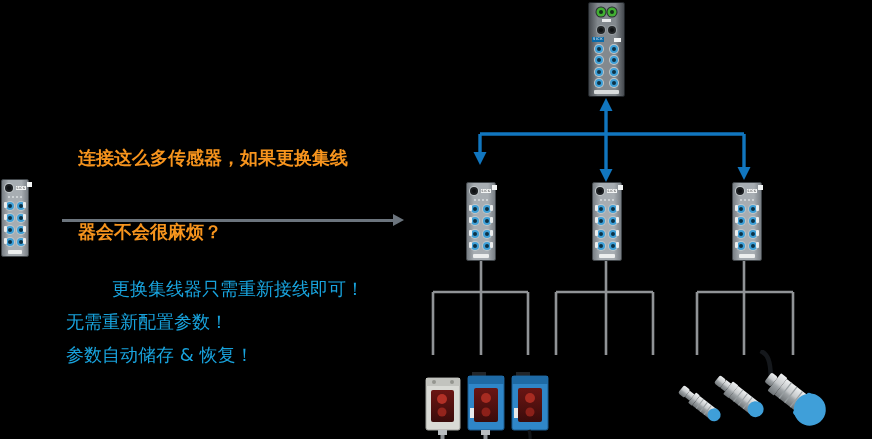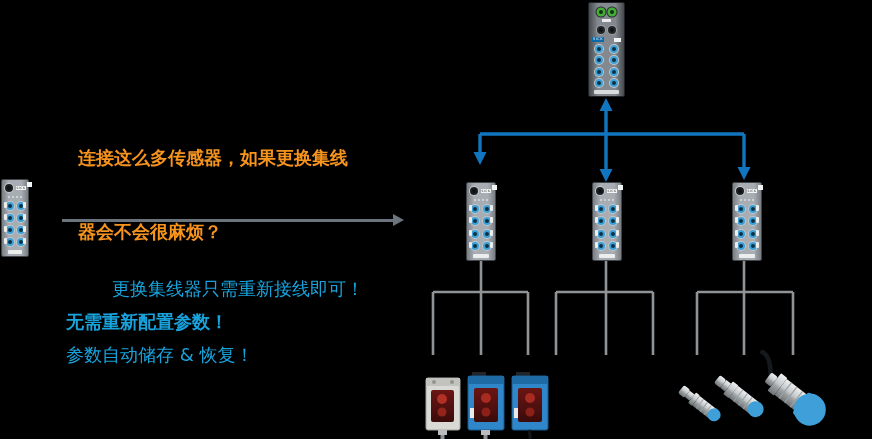--- a/index.html
+++ b/index.html
@@ -10,21 +10,21 @@
   html,body{margin:0;padding:0;background:#000;}
   .stage{position:relative;width:872px;height:439px;background:#000;overflow:hidden;
          font-family:"DejaVu Sans","Liberation Sans",sans-serif;}
   .abs{position:absolute;}
 
   
   .q-line{position:absolute;font-size:18px;font-weight:bold;color:var(--question-text);white-space:nowrap;}
   .q1{left:78px;top:146px;} .q2{left:78px;top:192px;margin-top:28px;}
   .a-no{position:absolute;left:80px;top:244px;font-size:17px;font-weight:bold;color:var(--answer-headline);letter-spacing:1px;white-space:nowrap;}
   .a-line{position:absolute;left:66px;font-size:18px;color:var(--answer-text);white-space:nowrap;}
-  .a1{top:277px;margin-left:46px;} .a2{top:310px;font-weight:bold;} .a3{top:343px;}
+  .a1{top:277px;margin-left:46px;} .a2{top:310px;} .a3{top:343px;}
   .h-arrow{position:absolute;left:62px;top:219px;width:332px;height:2.5px;background:var(--flow-arrow);}
   .h-arrow::after{content:"";position:absolute;right:-10px;top:-4.8px;width:0;height:0;
     border-left:11px solid var(--flow-arrow);border-top:6px solid transparent;border-bottom:6px solid transparent;}
 
   
   .hub{position:absolute;width:30px;height:79px;box-sizing:border-box;border:1px solid #41464a;border-radius:2px;
        background:linear-gradient(90deg,#787e84,#a7adb2 25%,#a7adb2 75%,#787e84);
        display:flex;flex-direction:column;padding:2px;}
   .hub-left{left:1px;top:179px;width:28px;height:78px;}
   .hub-1{left:466px;top:182px;} .hub-2{left:592px;top:182px;} .hub-3{left:732px;top:182px;}

